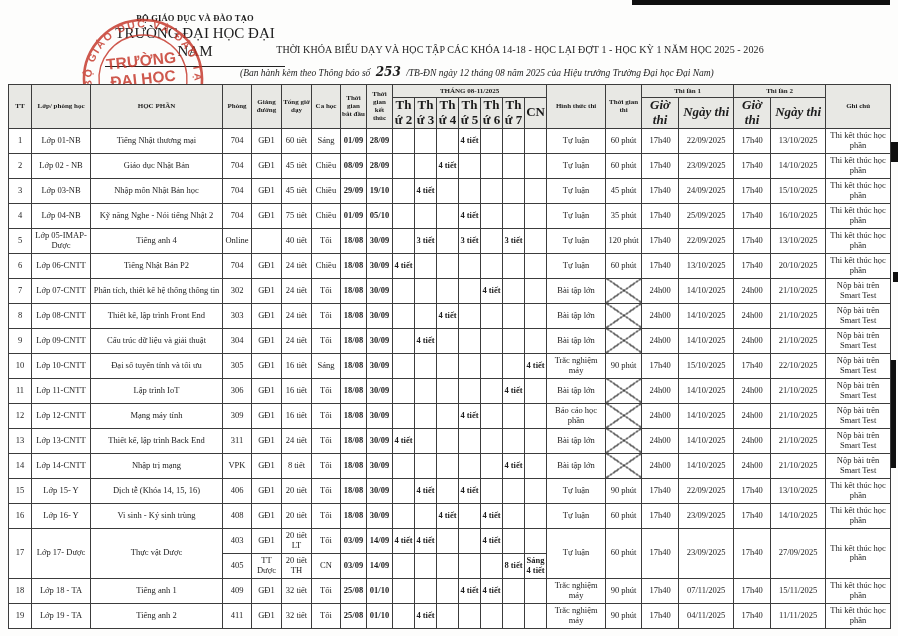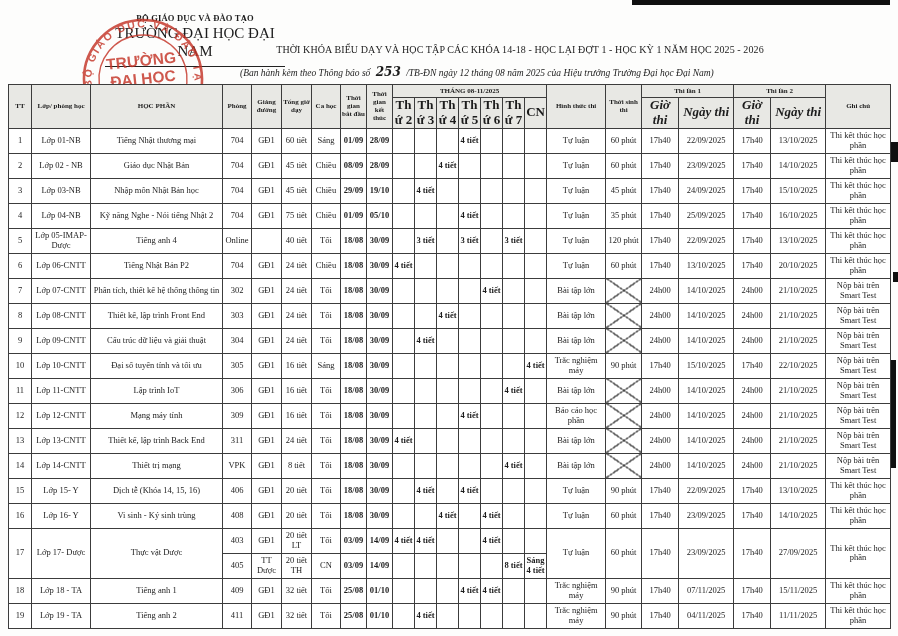--- a/index.html
+++ b/index.html
@@ -109,21 +109,21 @@
         <th rowspan="2">Lớp/ phòng học</th>
         <th rowspan="2">HỌC PHẦN</th>
         <th rowspan="2">Phòng</th>
         <th rowspan="2">Giảng đường</th>
         <th rowspan="2">Tổng giờ dạy</th>
         <th rowspan="2">Ca học</th>
         <th rowspan="2">Thời gian bắt đầu</th>
         <th rowspan="2">Thời gian kết thúc</th>
         <th colspan="7">THÁNG 08-11/2025</th>
         <th rowspan="2">Hình thức thi</th>
-        <th rowspan="2">Thời sinh thi</th>
+        <th rowspan="2">Thời gian thi</th>
         <th colspan="2">Thi lần 1</th>
         <th colspan="2">Thi lần 2</th>
         <th rowspan="2">Ghi chú</th>
       </tr>
       <tr class="lbl">
         <th>Thứ 2</th>
         <th>Thứ 3</th>
         <th>Thứ 4</th>
         <th>Thứ 5</th>
         <th>Thứ 6</th>
@@ -457,21 +457,21 @@
           <td class="xcell"></td>
           <td>24h00</td>
           <td>14/10/2025</td>
           <td>24h00</td>
           <td>21/10/2025</td>
           <td>Nộp bài trên Smart Test</td>
         </tr>
         <tr>
           <td>14</td>
           <td class="l">Lớp 14-CNTT</td>
-          <td class="l">Thiết trị mạng</td>
+          <td class="l">Nhập trị mạng</td>
           <td>VPK</td>
           <td>GĐ1</td>
           <td>8 tiết</td>
           <td>Tối</td>
           <td class="b">18/08</td>
           <td class="b">30/09</td>
           <td class="day"></td>
           <td class="day"></td>
           <td class="day"></td>
           <td class="day"></td>

